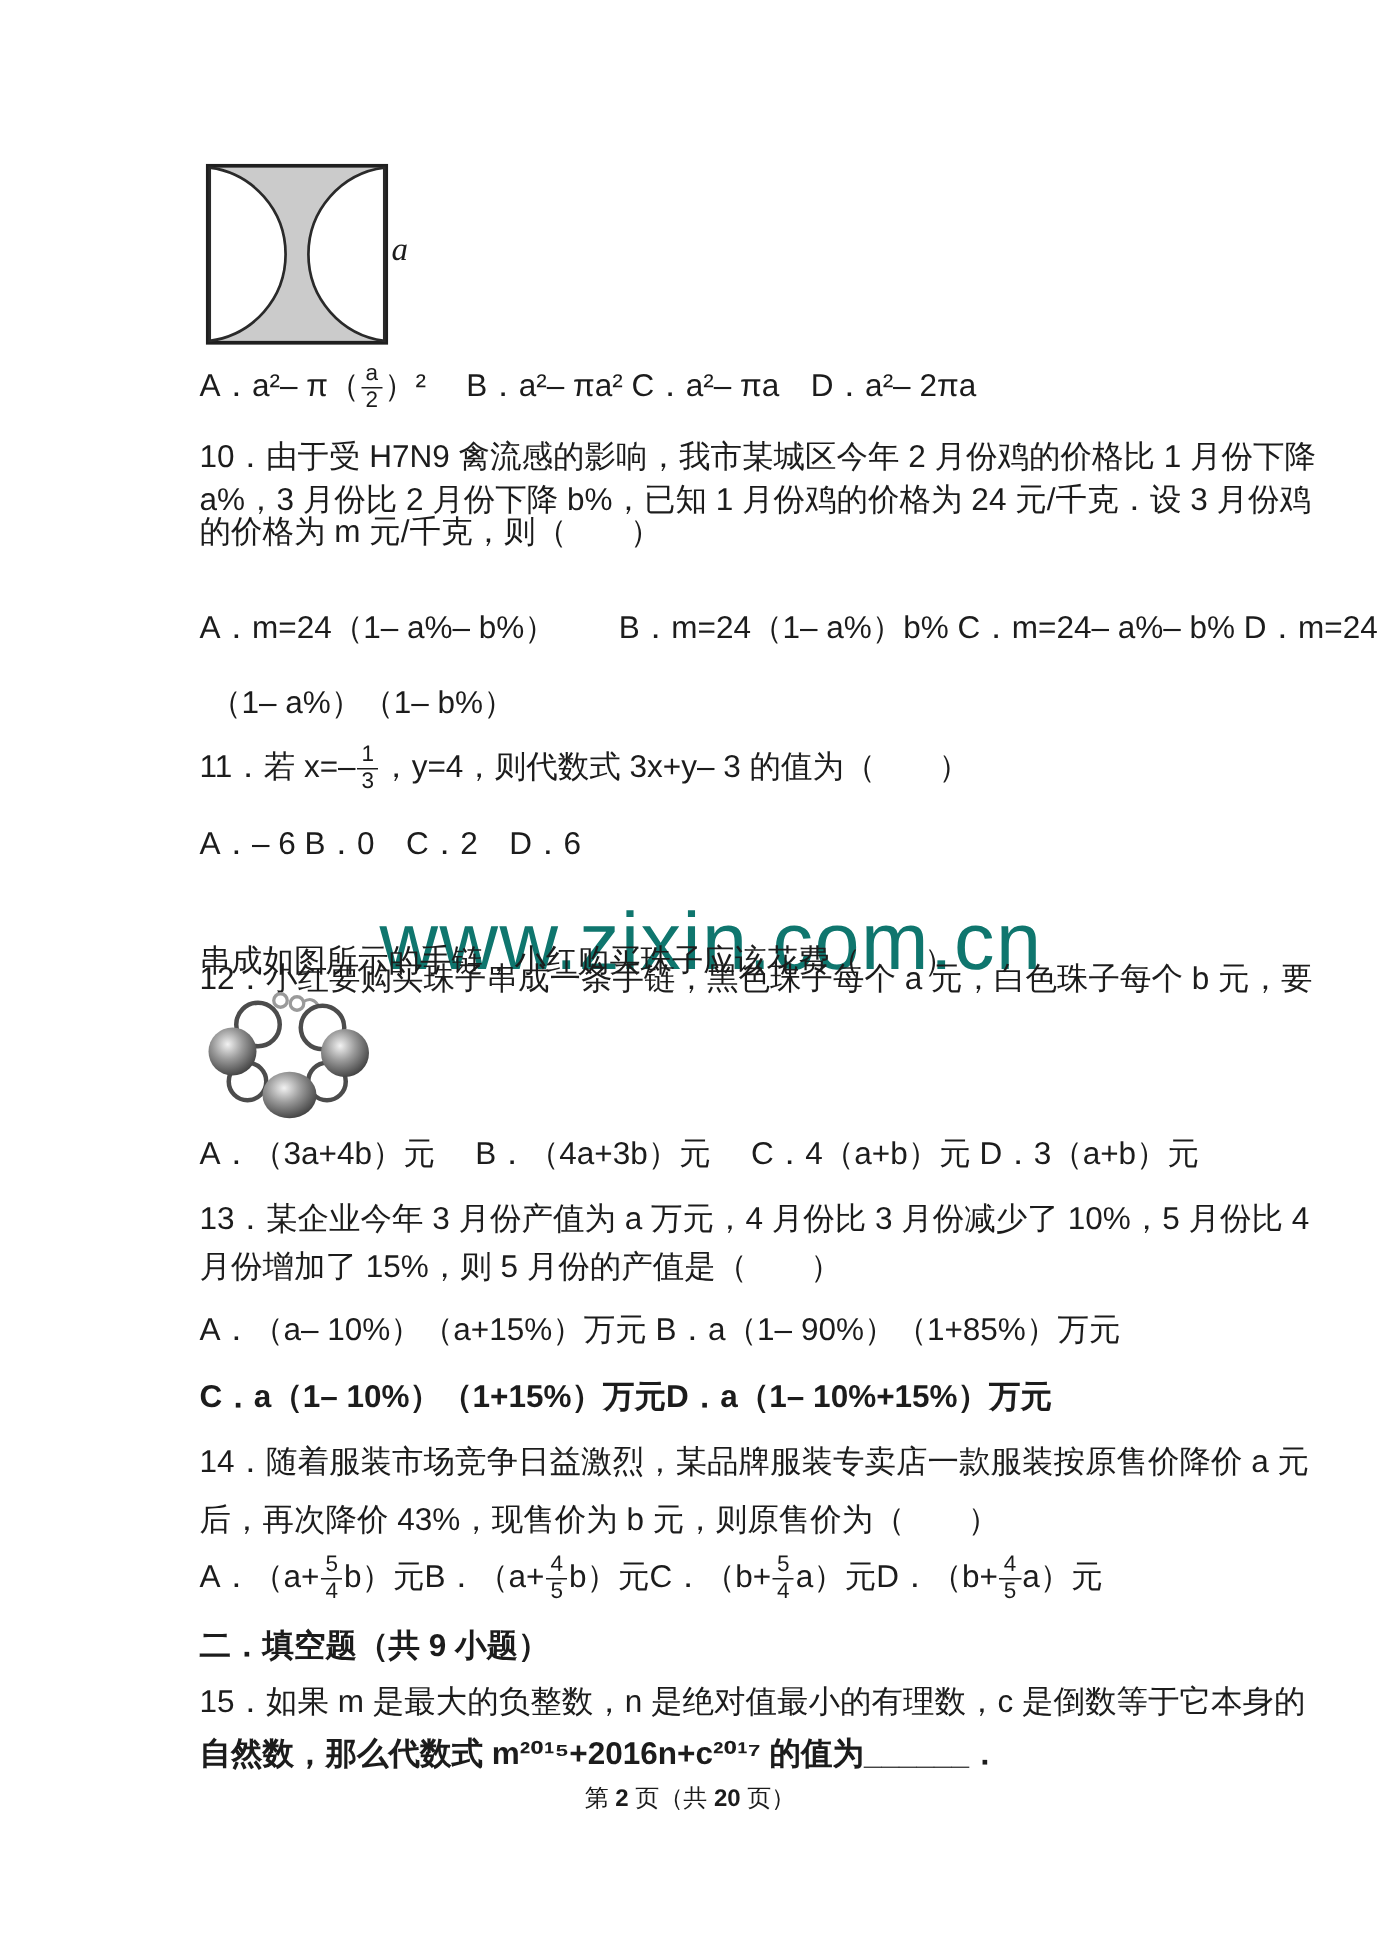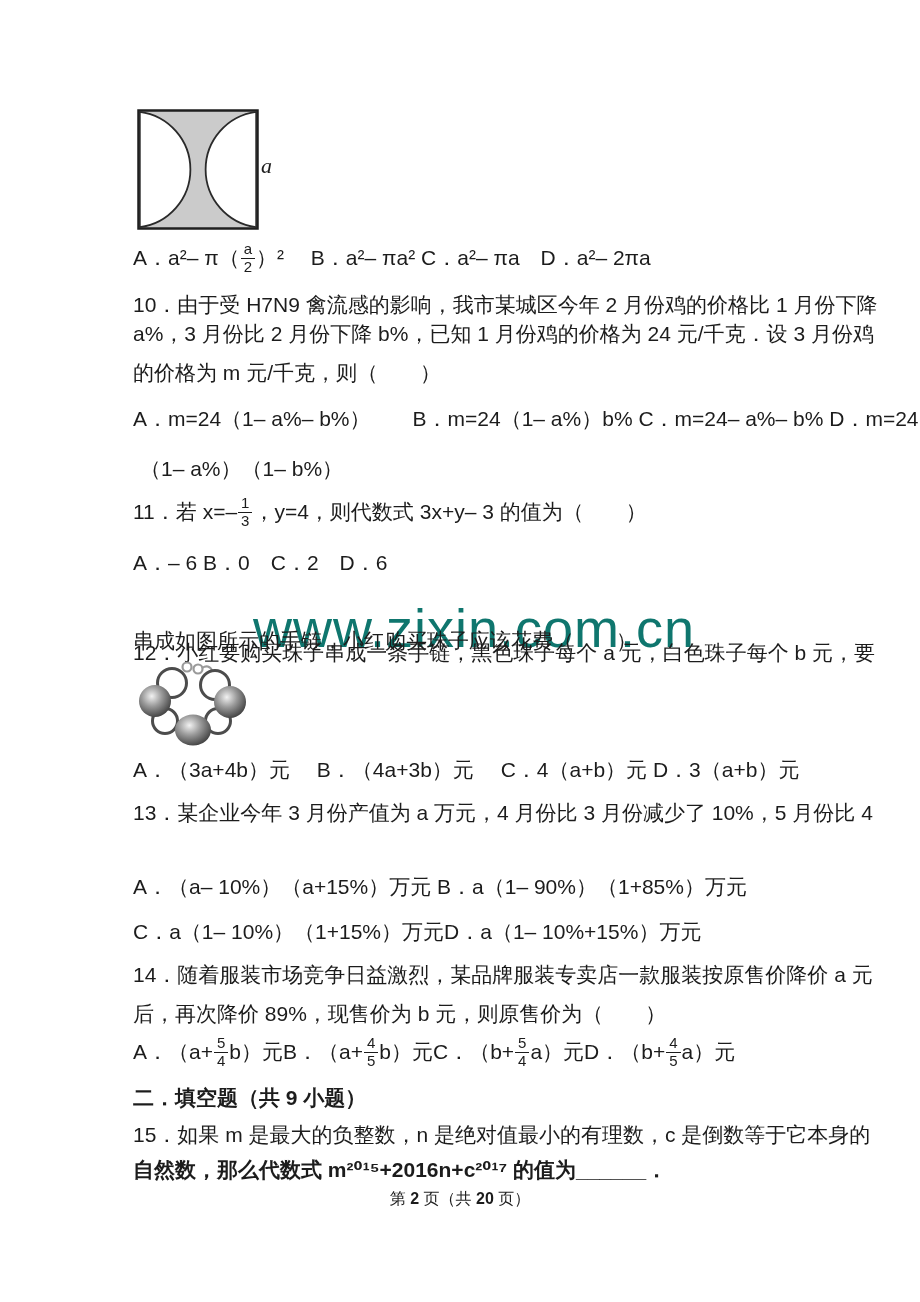--- a/index.html
+++ b/index.html
@@ -81,21 +81,21 @@
     <span class="frac">
       <span class="num">a</span>
       <span class="den">2</span>
     </span>
     <span>）²</span>
     <span>　 B．a²– πa² C．a²– πa　D．a²– 2πa</span>
   </div>
 
   <div class="line" style="top:292px;">10．由于受 H7N9 禽流感的影响，我市某城区今年 2 月份鸡的价格比 1 月份下降</div>
   <div class="line" style="top:321px;">a%，3 月份比 2 月份下降 b%，已知 1 月份鸡的价格为 24 元/千克．设 3 月份鸡</div>
-  <div class="line" style="top:360px;">的价格为 m 元/千克，则（　　）</div>
+  <div class="line" style="top:342px;">的价格为 m 元/千克，则（　　）</div>
   <div class="line" style="top:406px;">A．m=24（1– a%– b%）　　B．m=24（1– a%）b% C．m=24– a%– b% D．m=24</div>
   <div class="line" style="top:456px;left:140px;">（1– a%）（1– b%）</div>
 
   <div class="line fracline" style="top:494px;">
     <span>11．若 x=– </span>
     <span class="frac">
       <span class="num">1</span>
       <span class="den">3</span>
     </span>
     <span>，y=4，则代数式 3x+y– 3 的值为（　　）</span>
@@ -126,25 +126,26 @@
 
       <circle cx="17" cy="42" r="16" fill="url(#bead)"></circle>
       <circle cx="92" cy="43" r="16" fill="url(#bead)"></circle>
       <ellipse cx="55" cy="71" rx="18" ry="15.5" fill="url(#bead)"></ellipse>
     </svg>
   </div>
 
   <div class="line" style="top:757px;">A．（3a+4b）元　 B．（4a+3b）元　 C．4（a+b）元 D．3（a+b）元</div>
 
   <div class="line" style="top:800px;">13．某企业今年 3 月份产值为 a 万元，4 月份比 3 月份减少了 10%，5 月份比 4</div>
+  <div class="line" style="top:832px;">月份增加了 15%，则 5 月份的产值是（　　）</div>
   <div class="line" style="top:874px;">A．（a– 10%）（a+15%）万元 B．a（1– 90%）（1+85%）万元</div>
-  <div class="line" style="top:919px;">C．a（1– 10%）（1+15%）万元D．a（1– 10%+15%）万元</div>
+  <div class="line" style="top:919px;font-weight:bold;">C．a（1– 10%）（1+15%）万元D．a（1– 10%+15%）万元</div>
 
   <div class="line" style="top:962px;">14．随着服装市场竞争日益激烈，某品牌服装专卖店一款服装按原售价降价 a 元</div>
-  <div class="line" style="top:1001px;">后，再次降价 89%，现售价为 b 元，则原售价为（　　）</div>
+  <div class="line" style="top:1001px;">后，再次降价 43%，现售价为 b 元，则原售价为（　　）</div>
   <div class="line fracline" style="top:1034px;">
     <span>A．（a+</span>
     <span class="frac">
       <span class="num">5</span>
       <span class="den">4</span>
     </span>
     <span>b）元B．（a+</span>
     <span class="frac">
       <span class="num">4</span>
       <span class="den">5</span>

